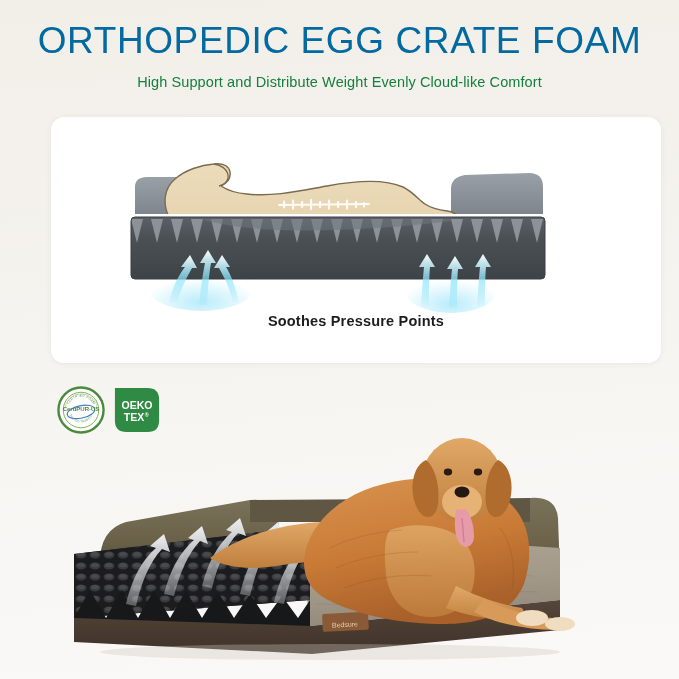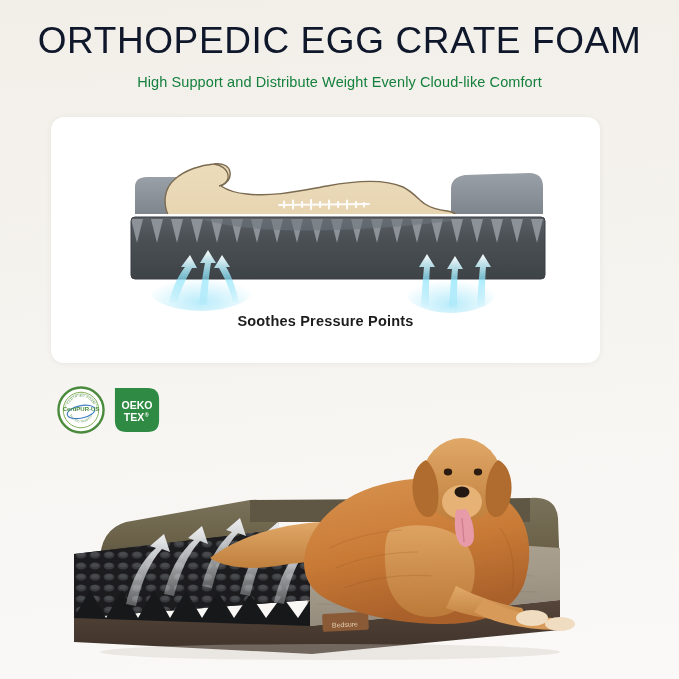--- a/index.html
+++ b/index.html
@@ -26,39 +26,39 @@
     top: 18px;
     left: 0;
     right: 0;
     text-align: center;
   }
   .headline {
     font-size: 37px;
     line-height: 46px;
     font-weight: 400;
     letter-spacing: 0.6px;
-    color: #0f172a;
+    color: #0369a1;
     margin: 0;
     white-space: nowrap;
   }
   .subtitle {
     font-size: 14.5px;
     line-height: 22px;
     font-weight: 400;
     color: #15803d;
     margin: 7px 0 0 0;
     letter-spacing: 0.1px;
   }
 
   
   .card {
     position: absolute;
     left: 51px;
     top: 117px;
-    width: 549px;
+    width: 610px;
     height: 246px;
     background: #ffffff;
     border-radius: 13px;
     box-shadow: 0 1px 5px rgba(120,115,105,0.10);
     overflow: hidden;
   }
   .card-illustration {
     position: absolute;
     left: 0;
     top: 0;

